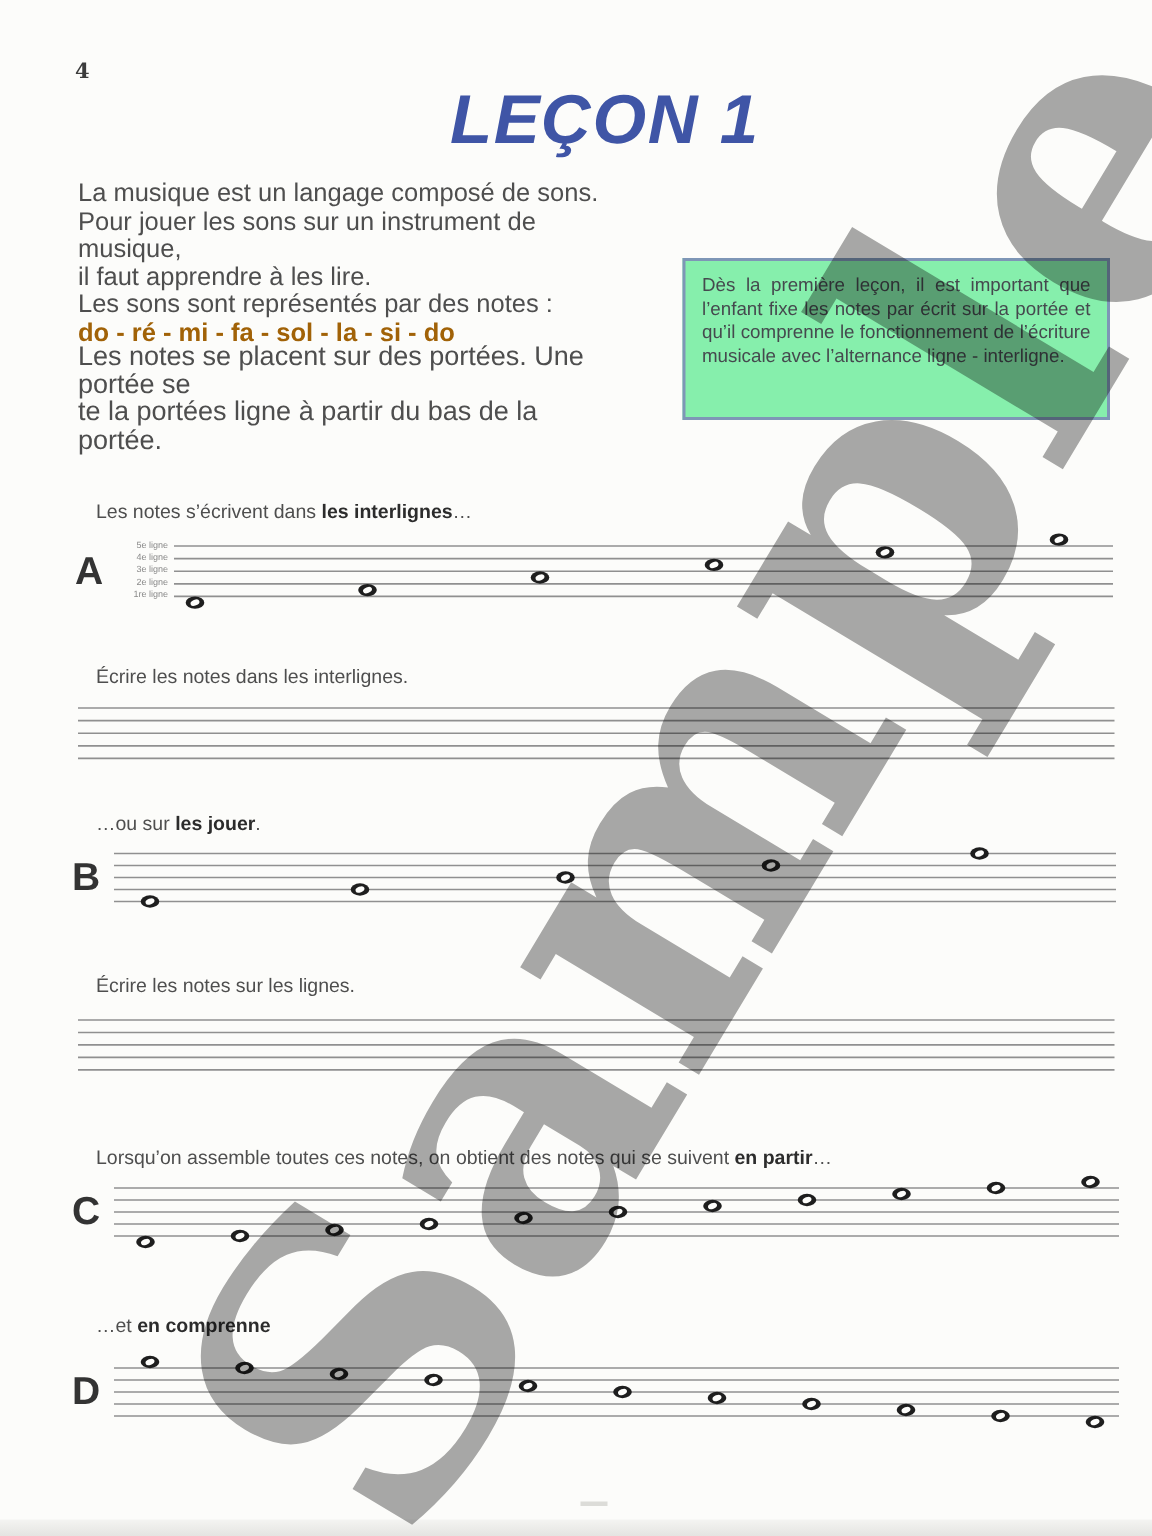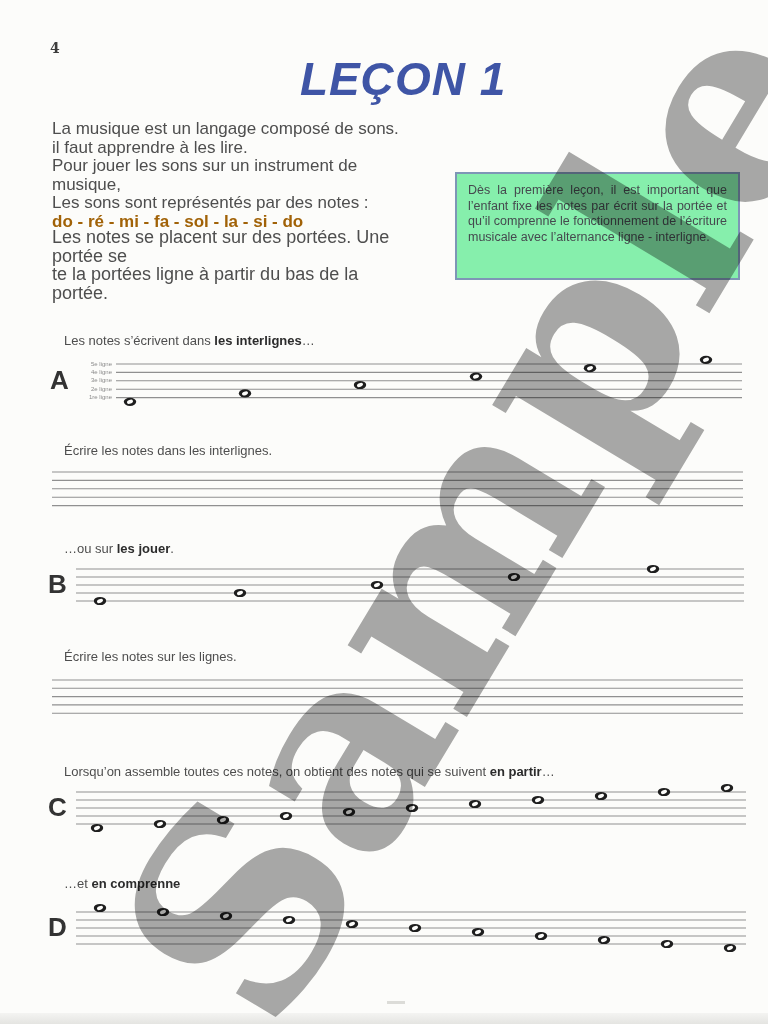--- a/index.html
+++ b/index.html
@@ -86,22 +86,22 @@
 <body>
 
 <div class="page">
 
   <span class="page-number">4</span>
 
   <h1 class="lesson-title" style="margin:0">LEÇON 1</h1>
 
   <div class="intro">
     <div>La musique est un langage composé de sons.</div>
+    <div>Pour jouer les sons sur un instrument de musique,</div>
     <div>il faut apprendre à les lire.</div>
-    <div>Pour jouer les sons sur un instrument de musique,</div>
     <div>Les sons sont représentés par des notes :</div>
     <div class="notes-bold">do - ré - mi - fa - sol - la - si - do</div>
   </div>
 
   <div class="placement">
     <div>Les notes se placent sur des portées. Une portée se</div>
     <div>te la portées ligne à partir du bas de la portée.</div>
   </div>
 
   <div class="note-box">

